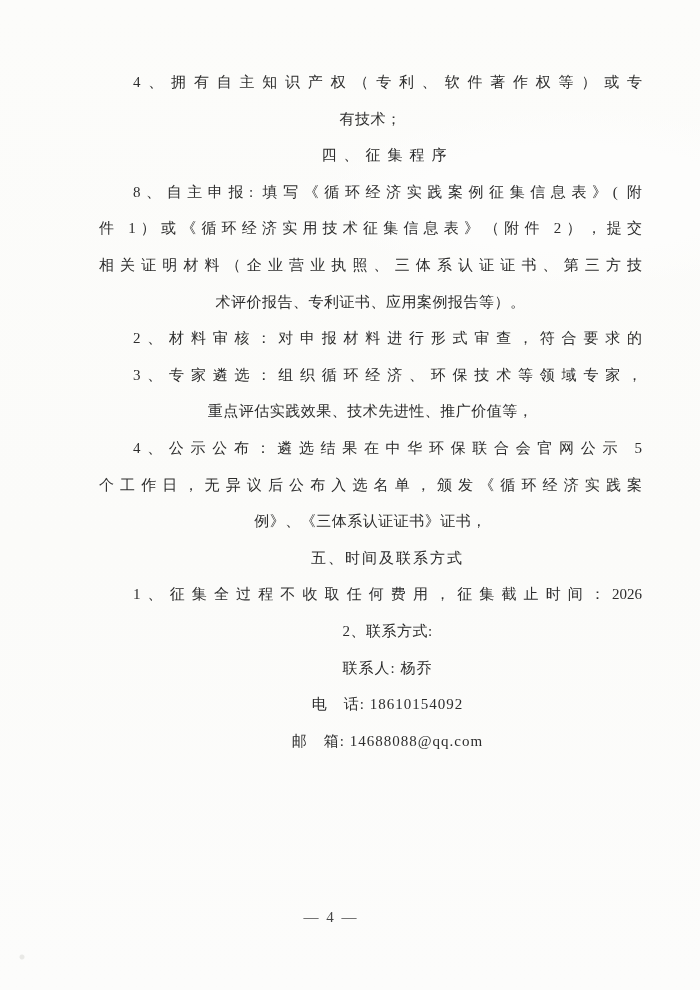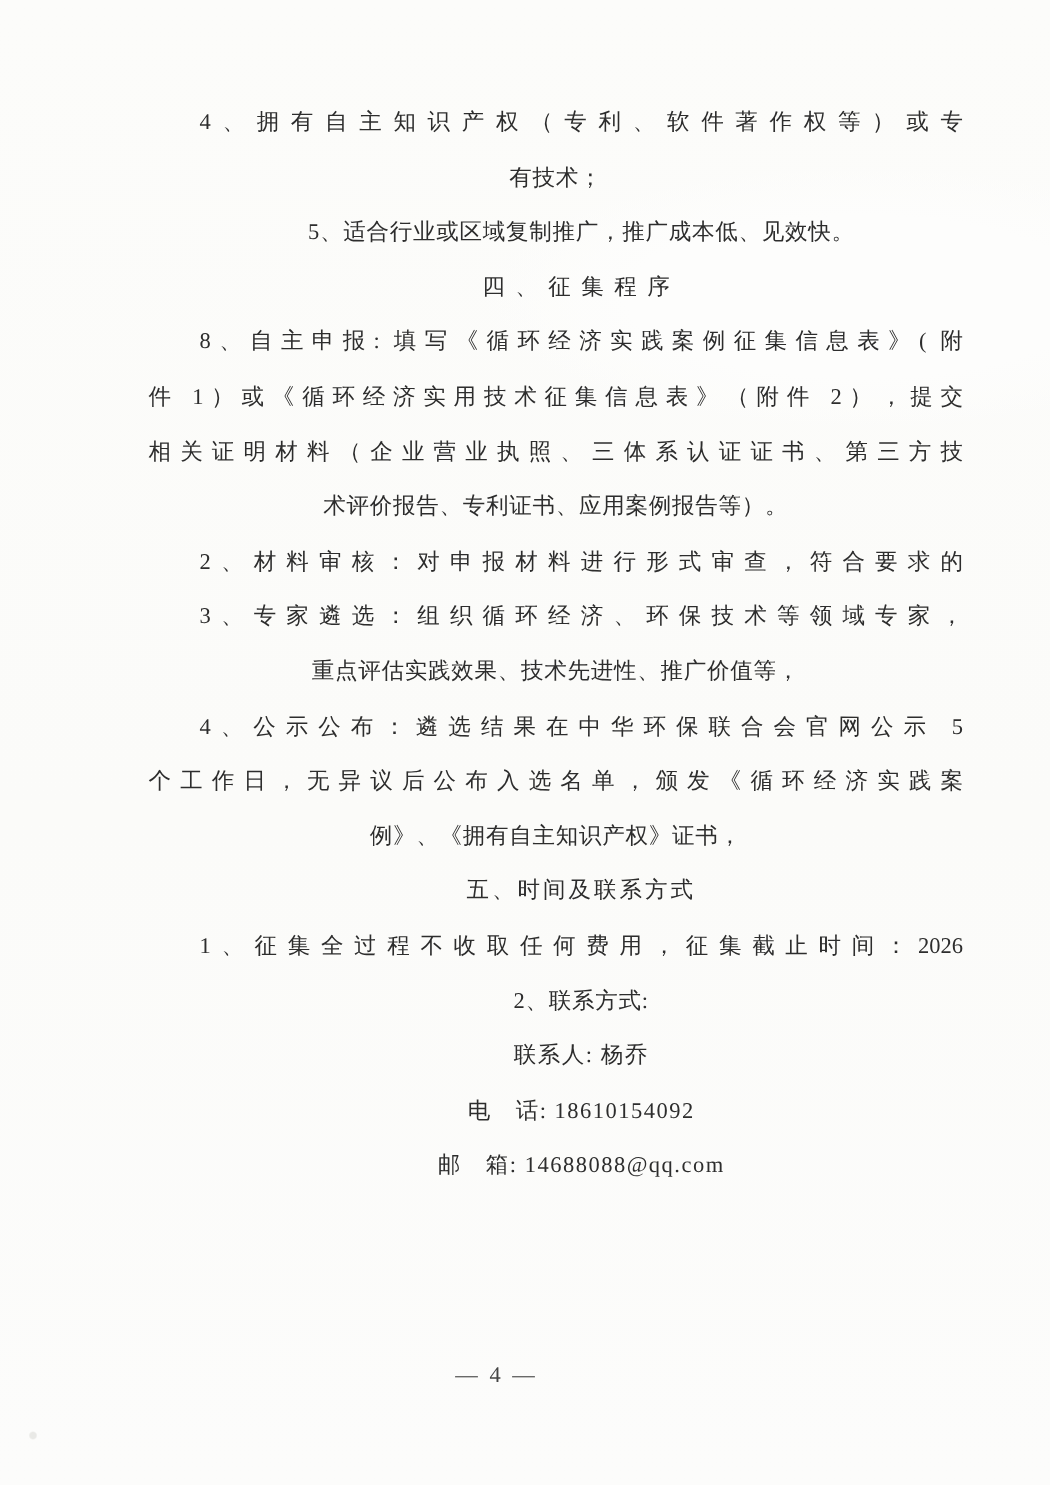--- a/index.html
+++ b/index.html
@@ -57,32 +57,31 @@
     letter-spacing: 2px;
   }
 </style>
 </head>
 <body>
 
 <div class="scan-page">
   <div class="doc">
     <div class="ln ind jst">4、拥有自主知识产权（专利、软件著作权等）或专</div>
     <div class="ln">有技术；</div>
-    <div class="ln ind">5、适合行业或区域复制推广，推广成本低、见效快。</div>
     <div class="ln ind head1">四、征集程序</div>
     <div class="ln ind jst">8、自主申报: 填写《循环经济实践案例征集信息表》( 附</div>
     <div class="ln jst">件 1）或《循环经济实用技术征集信息表》（附件 2），提交</div>
     <div class="ln jst">相关证明材料（企业营业执照、三体系认证证书、第三方技</div>
     <div class="ln">术评价报告、专利证书、应用案例报告等）。</div>
     <div class="ln ind jst">2、材料审核：对申报材料进行形式审查，符合要求的</div>
     <div class="ln ind jst">3、专家遴选：组织循环经济、环保技术等领域专家，</div>
     <div class="ln">重点评估实践效果、技术先进性、推广价值等，</div>
     <div class="ln ind jst">4、公示公布：遴选结果在中华环保联合会官网公示 5</div>
     <div class="ln jst">个工作日，无异议后公布入选名单，颁发《循环经济实践案</div>
-    <div class="ln">例》、《拥有自主知识产权》证书，</div>
+    <div class="ln">例》、《三体系认证证书》证书，</div>
     <div class="ln ind head2">五、时间及联系方式</div>
     <div class="ln ind jst">1、征集全过程不收取任何费用，征集截止时间：2026</div>
     <div class="ln ind">2、联系方式:</div>
     <div class="ln ind contact">联系人: 杨乔</div>
     <div class="ln ind contact">电　话: 18610154092</div>
     <div class="ln ind contact">邮　箱: 14688088@qq.com</div>
   </div>
 
   <div class="footer">— 4 —</div>
 </div>

